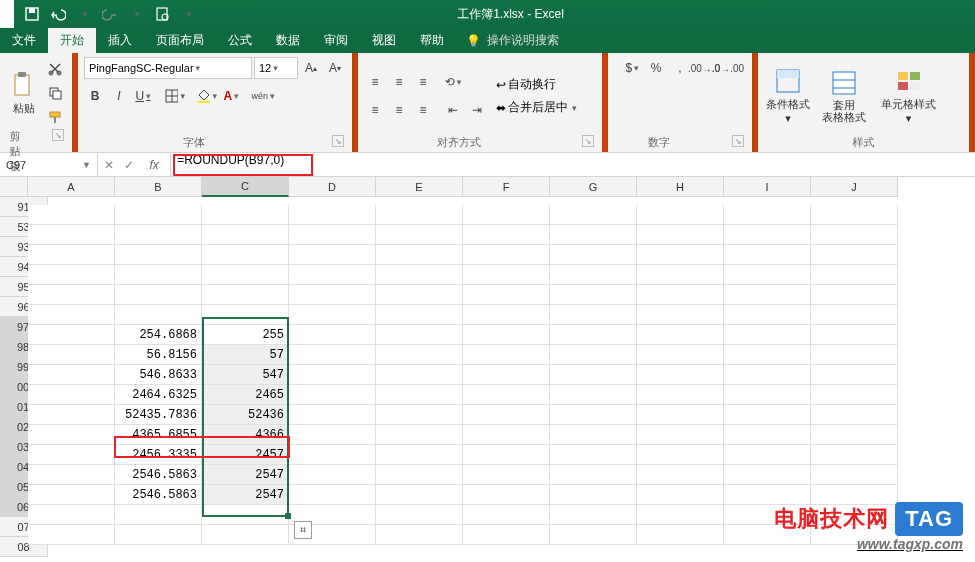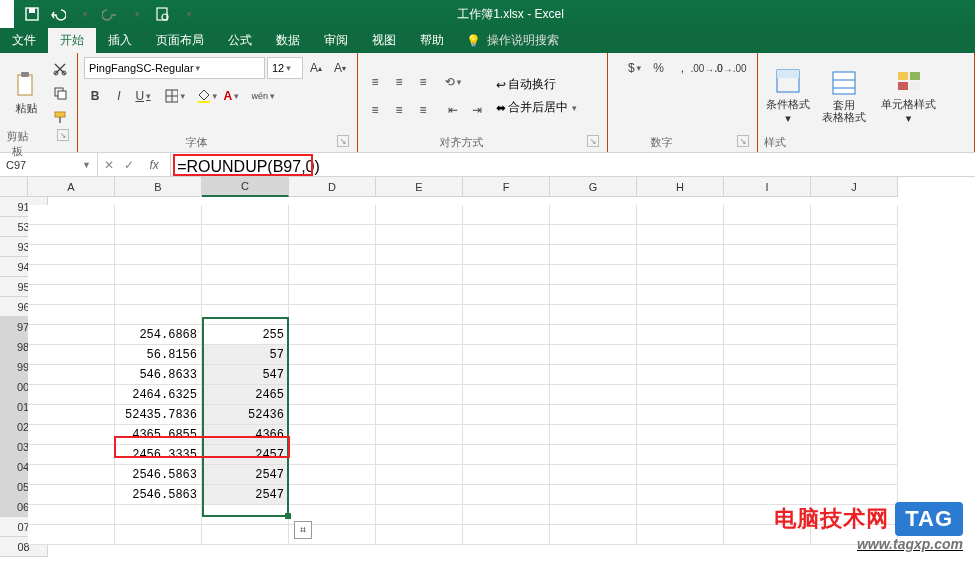--- a/index.html
+++ b/index.html
@@ -7,39 +7,39 @@
 .title-bar { height: 28px; background: linear-gradient(#0f7245,#0f6a40); color: #fff; display: flex; align-items: center; margin-left: 14px; }
 .qat { display: flex; align-items: center; gap: 2px; padding: 0 6px; }
 .qat .qbtn { width: 24px; height: 24px; display: flex; align-items: center; justify-content: center; }
 .title-text { flex: 1; text-align: center; font-size: 12px; }
 .menu-bar { height: 25px; background: #0f6a40; color: #fff; display: flex; align-items: stretch; }
 .menu-item { padding: 0 12px; display: flex; align-items: center; font-size: 12px; cursor: pointer; }
 .menu-item.file { color:#fff; }
 .menu-item.active { background: #f3f3f3; color: #217346; }
 .tell-me { display: flex; align-items: center; gap: 6px; padding: 0 10px; color: #ddd; }
 .ribbon { height: 100px; background: #f3f3f3; border-bottom: 1px solid #d4d4d4; display: flex; }
-.ribbon-group { border-right: 1px solid #c2410c; display: flex; flex-direction: column; justify-content: space-between; padding: 4px 6px 0 6px; }
-.ribbon-group .grp-label { text-align: left; font-size: 11px; color: #666; padding-bottom: 2px; }
+.ribbon-group { border-right: 6px solid #c2410c; display: flex; flex-direction: column; justify-content: space-between; padding: 4px 6px 0 6px; }
+.ribbon-group .grp-label { text-align: center; font-size: 11px; color: #666; padding-bottom: 2px; }
 .grp-body { flex: 1; display: flex; align-items: center; }
 .big-btn { display: flex; flex-direction: column; align-items: center; justify-content: center; width: 48px; height: 72px; font-size: 11px; color:#333; }
 .big-btn .ic { width: 28px; height: 28px; display:flex; align-items:center; justify-content:center; margin-bottom:2px; }
 .vstack { display:flex; flex-direction:column; gap:2px; }
 .hstack { display:flex; align-items:center; gap:2px; }
 .ctl { height: 22px; border:1px solid #c8c8c8; background:#fff; font-size:11px; padding:0 4px; display:flex; align-items:center; }
 .mini-btn { width:22px; height:22px; display:flex; align-items:center; justify-content:center; border:1px solid transparent; font-size:12px; color:#444; }
 .mini-btn.b { font-weight:bold; }
 .mini-btn.i { font-style:italic; }
 .mini-btn.u { text-decoration:underline; }
 .dd::after { content:"▾"; font-size:9px; margin-left:2px; color:#666; }
 .name-box-row { height:24px; border-bottom:1px solid #d4d4d4; display:flex; align-items:stretch; background:#fff; }
 .name-box { width:98px; border-right:1px solid #d4d4d4; display:flex; align-items:center; padding:0 6px; font-size:11px; color:#333; }
 .name-box .ddicon { margin-left:auto; font-size:9px; color:#777; }
 .fx-btns { display:flex; align-items:center; border-right:1px solid #d4d4d4; padding:0 6px; gap:10px; color:#888; }
 .fx-label { width:20px; font-style:italic; color:#666; display:flex; align-items:center; justify-content:center; }
-.formula-input { flex:1; display:flex; align-items:flex-end; padding:0 6px; font-size:16px; position:relative; }
+.formula-input { flex:1; display:flex; align-items:flex-start; padding:0 6px; font-size:12px; position:relative; }
 .formula-highlight { position:absolute; left:2px; top:1px; height:22px; border:2px solid #ed2024; pointer-events:none; }
 .sheet-wrap { position:relative; height:calc(562px - 28px - 25px - 100px - 24px); overflow:hidden; }
 .grid-corner { width:28px; height:20px; background:#f3f3f3; border-right:1px solid #d4d4d4; border-bottom:1px solid #d4d4d4; position:absolute; left:0; top:0; }
 .col-headers { position:absolute; left:28px; top:0; height:20px; display:flex; }
 .col-h { width:87px; border-right:1px solid #d4d4d4; border-bottom:1px solid #d4d4d4; background:#f3f3f3; display:flex; align-items:center; justify-content:center; font-size:11px; color:#333; }
 .col-h.sel { background:#d6d6d6; border-bottom:2px solid #217346; }
 .row-headers { position:absolute; left:0; top:20px; width:48px; display:flex; flex-direction:column; }
 .row-h { height:20px; border-right:1px solid #d4d4d4; border-bottom:1px solid #d4d4d4; background:#f3f3f3; display:flex; align-items:center; justify-content:center; font-size:11px; color:#333; }
 .row-h.sel { background:#d6d6d6; border-right:2px solid #217346; }
 .cells { position:absolute; left:28px; top:28px; }
@@ -150,21 +150,21 @@
         <div class="dlauncher">↘</div>
       </div>
   </div>
 
   <div class="ribbon-group" style="width:280px">
     <div class="grp-body vstack" style="align-items:flex-start;gap:6px;width:100%">
       <div class="hstack" style="width:100%">
         <div class="ctl dd" style="flex:1">
             <span>PingFangSC-Regular</span>
           </div>
-        <div class="ctl dd" style="width:36px">
+        <div class="ctl dd" style="width:44px">
             <span>12</span>
           </div>
         <div class="mini-btn">A<sup style="font-size:8px">▴</sup></div>
         <div class="mini-btn">A<sup style="font-size:8px">▾</sup></div>
       </div>
       <div class="hstack">
         <div class="mini-btn b">B</div>
         <div class="mini-btn i">I</div>
         <div class="mini-btn u dd">U</div>
         <div style="width:6px"></div>

